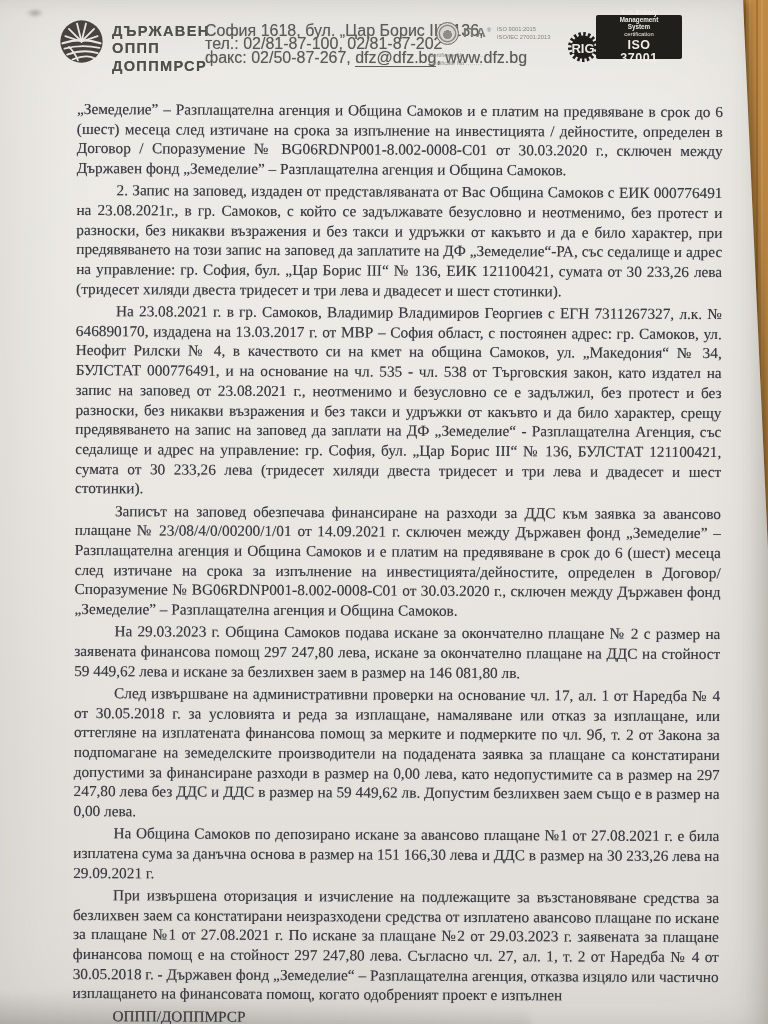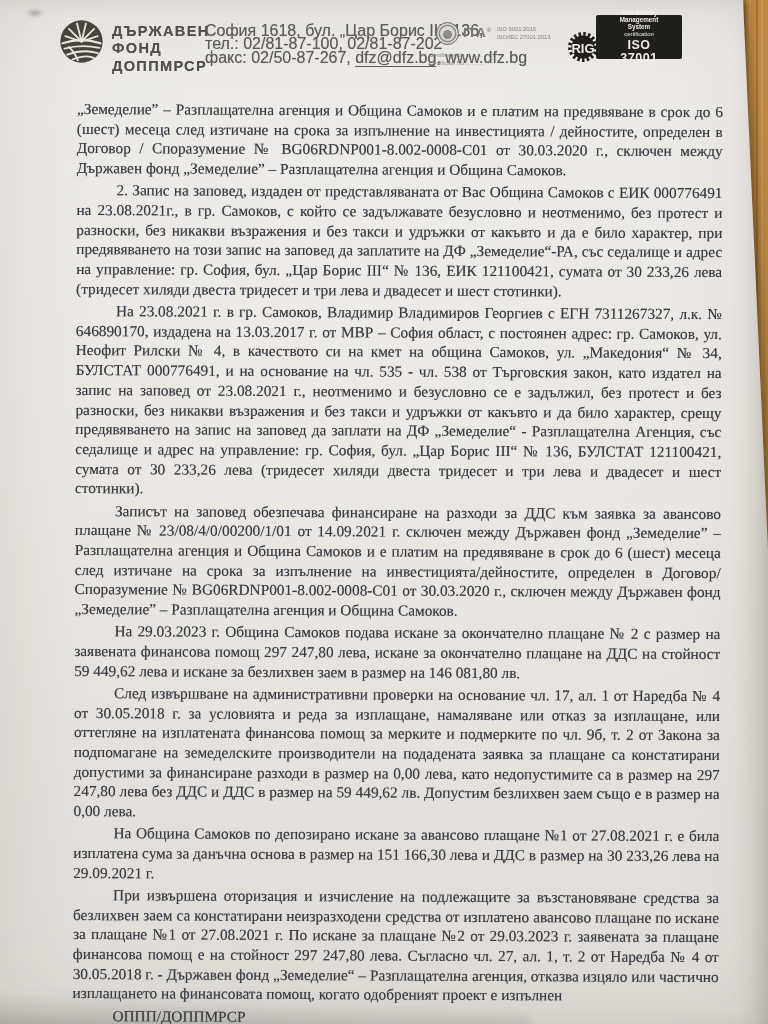--- a/index.html
+++ b/index.html
@@ -122,21 +122,21 @@
             <path d="M12 66 Q48 56 90 64"></path>
             <path d="M18 79 Q55 66 86 76"></path>
             <path d="M30 90 Q62 78 78 87"></path>
             <path d="M22 62 Q35 74 42 92"></path>
           </g>
         </svg>
       </div>
 
       <div class="org-name">
         <div>ДЪРЖАВЕН</div>
-        <div>ФОНД</div>
+        <div>ОППП</div>
         <div>ДОППМРСР</div>
       </div>
 
       <div class="contact">
         <div>София 1618, бул. „Цар Борис III“ 136,</div>
         <div>тел.: 02/81-87-100, 02/81-87-202</div>
         <div><span>факс: 02/50-87-267, </span><span class="email">dfz@dfz.bg</span><span>, www.dfz.bg</span></div>
       </div>
 
       <div class="ita">

